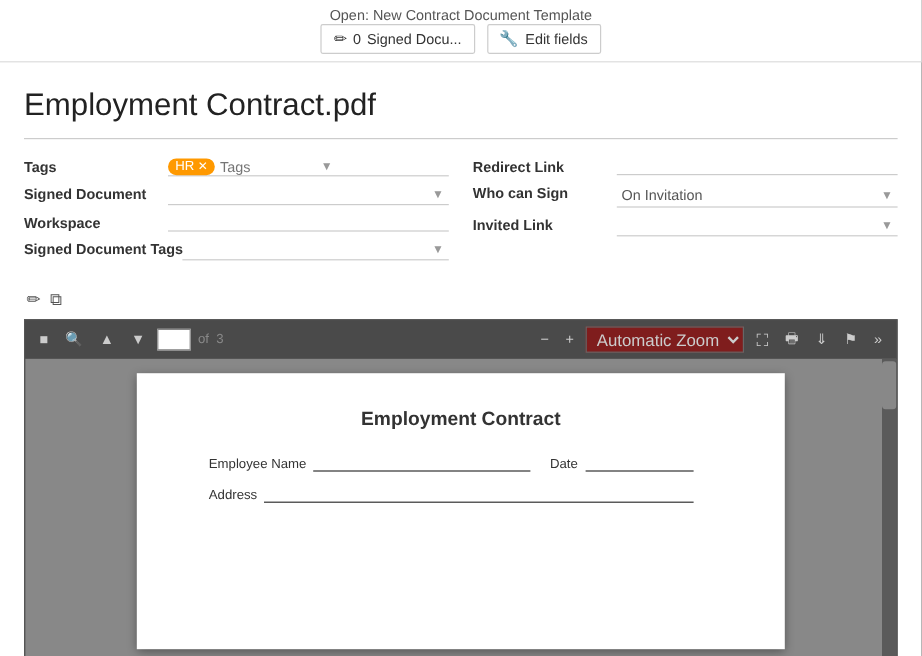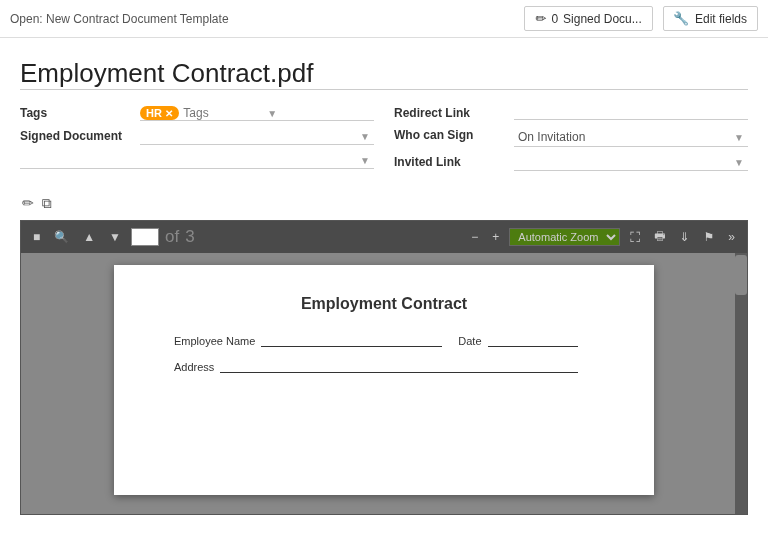--- a/index.html
+++ b/index.html
@@ -2,55 +2,55 @@
 <html><head>
   <meta charset="utf-8">
   <style>
     * { box-sizing: border-box; margin: 0; padding: 0; }
     body { font-family: Arial, sans-serif; font-size: 13px; color: #333; background: #fff; width: 768px; height: 547px; overflow: hidden; }
 
     
     .top-bar {
       display: flex; align-items: center; justify-content: space-between;
       padding: 6px 10px; border-bottom: 1px solid #ddd; background: #fff;
-      font-size: 12px; color: #555;
+      font-size: 12px; color: #555; flex-direction: column;
     }
     .top-bar-right { display: flex; gap: 10px; }
     .top-btn {
       display: flex; align-items: center; gap: 5px;
       border: 1px solid #ccc; background: #fff; padding: 4px 10px;
       cursor: pointer; font-size: 12px; color: #333; border-radius: 2px;
     }
 
     
     .main-content { padding: 20px 20px 10px 20px; }
 
     
     .page-title {
       font-size: 26px; font-weight: normal; color: #222;
-      border-bottom: 1px solid #ccc; margin-bottom: 16px;
+      border-bottom: 1px solid #ccc; padding-bottom: 12px; margin-bottom: 16px;
     }
 
     
     .form-area { display: flex; gap: 20px; margin-bottom: 16px; }
     .form-left { flex: 1; }
     .form-right { flex: 1; }
 
     .form-row { display: flex; margin-bottom: 8px; }
     .form-label { font-size: 12px; font-weight: bold; color: #333; min-width: 120px; }
     .form-control {
       flex: 1; border: none; border-bottom: 1px solid #ccc;
       padding: 2px 4px; font-size: 12px; color: #555; background: transparent;
       display: flex; align-items: center; justify-content: space-between;
     }
 
     
     .tag-hr {
       background: #f90; color: #fff; border-radius: 10px;
-      padding: 1px 6px; font-size: 11px; font-weight: bold;
+      padding: 1px 6px; font-size: 11px; font-weight: normal;
       display: inline-flex; align-items: center; gap: 3px; margin-right: 4px;
     }
     .tag-x { cursor: pointer; font-size: 10px; }
 
     .dropdown-arrow { color: #999; font-size: 10px; margin-left: 4px; }
 
     .tags-input { display: flex; align-items: center; flex: 1; border-bottom: 1px solid #ccc; }
     .tags-input input { border: none; outline: none; font-size: 12px; color: #aaa; background: transparent; width: 80px; }
 
     
@@ -74,24 +74,24 @@
     }
     .pdf-tool-btn {
       color: #ccc; background: transparent; border: none; cursor: pointer;
       font-size: 12px; padding: 2px 4px; display: flex; align-items: center;
     }
     .pdf-page-input {
       width: 28px; text-align: center; font-size: 12px;
       background: #fff; border: 1px solid #888; padding: 1px 2px;
       color: #333;
     }
-    .pdf-sep { color: #888; font-size: 17px; }
+    .pdf-sep { color: #888; font-size: 11px; }
     .pdf-zoom-select {
-      background: #4d7c0f; color: #ccc; border: 1px solid #666;
-      font-size: 11px; padding: 1px 4px; cursor: pointer; outline: none;
+      background: #7f1d1d; color: #ccc; border: 1px solid #666;
+      font-size: 14px; padding: 1px 4px; cursor: pointer; outline: none;
     }
     .pdf-spacer { flex: 1; }
     .pdf-content { background: #888; height: calc(295px - 32px); display: flex; justify-content: center; padding: 12px; }
     .pdf-page {
       background: #fff; width: 540px; height: 230px;
       box-shadow: 0 2px 8px rgba(0,0,0,0.4); padding: 30px 60px 20px 60px;
       position: relative; overflow: hidden;
     }
     .pdf-page-title { text-align: center; font-size: 16px; font-weight: bold; margin-bottom: 20px; }
     .pdf-field-row { display: flex; align-items: flex-end; margin-bottom: 12px; font-size: 11px; }
@@ -144,22 +144,29 @@
       </div>
 
       <div class="form-row">
         <span class="form-label">Signed Document</span>
         <div class="form-control">
           <span></span>
           <span class="dropdown-arrow">▼</span>
         </div>
       </div>
 
-
-      <div class="form-row">
+      <div class="form-row">
+        <span class="form-label">Workspace</span>
+        <div class="form-control">
+          <span></span>
+        </div>
+      </div>
+
+      <div class="form-row">
+        <span class="form-label">Signed Document Tags</span>
         <div class="form-control">
           <span></span>
           <span class="dropdown-arrow">▼</span>
         </div>
       </div>
 
     </div>
 
     <div class="form-right">
 

